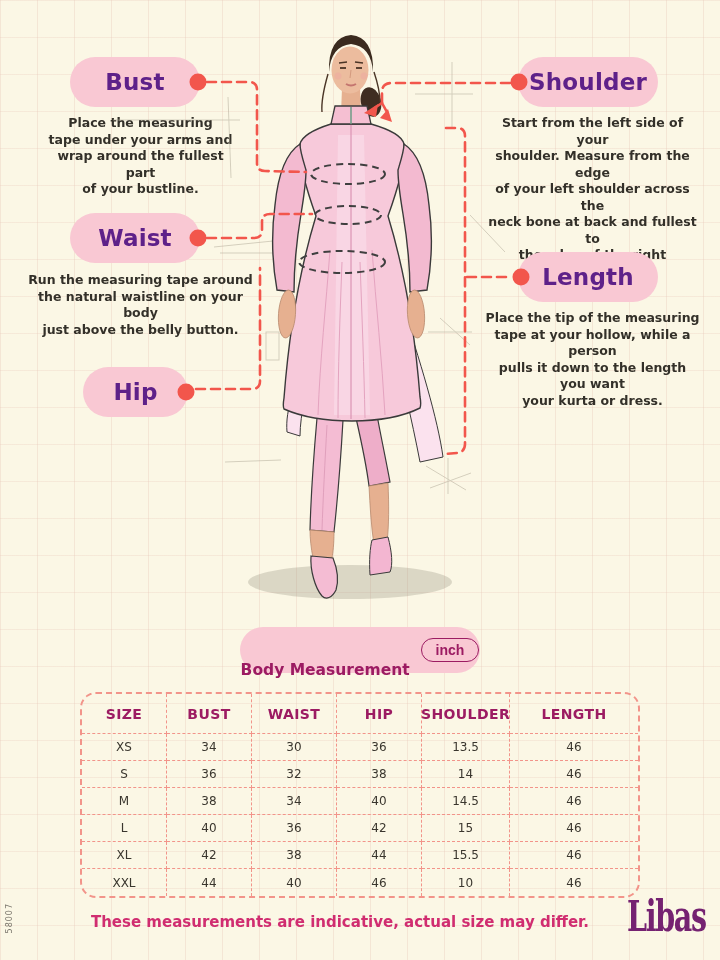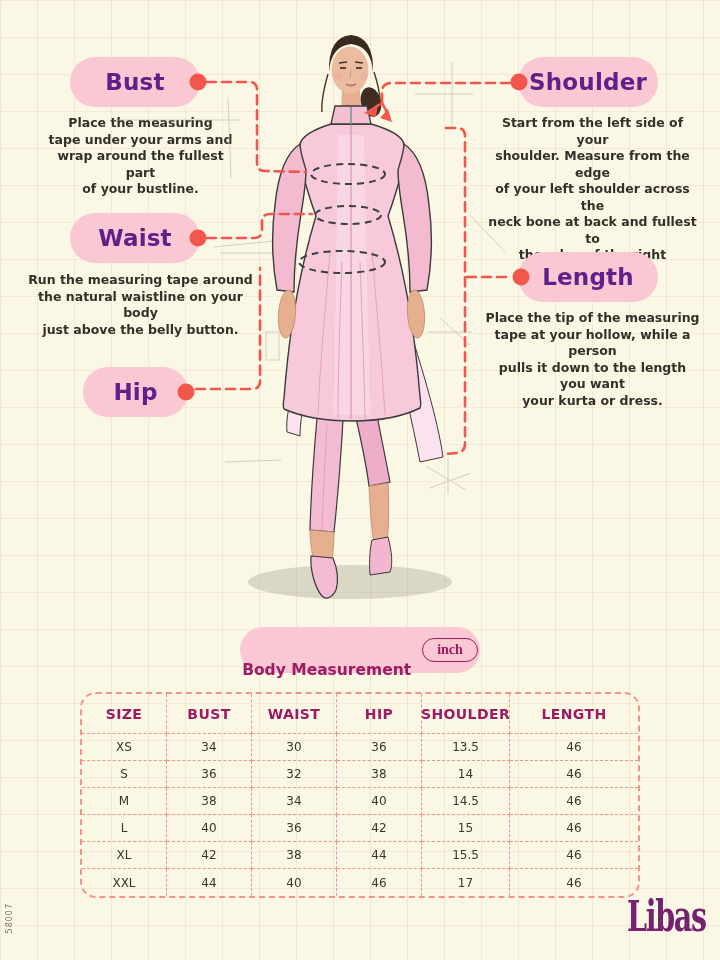--- a/index.html
+++ b/index.html
@@ -34,21 +34,21 @@
   .desc-length{left:485px;top:310px;width:215px;}
   .bm-pill{
     position:absolute;left:240px;top:627px;width:240px;height:46px;z-index:2;
     background:#f9c8d3;border-radius:23px;display:flex;align-items:center;
     justify-content:center;gap:11px;
   }
   .bm-title{color:#9c1b62;font-weight:bold;font-size:15.5px;margin-top:40px;}
   .unit-chip{
     border:1.6px solid #9c1b62;color:#9c1b62;font-weight:bold;font-size:14px;
     border-radius:16px;padding:3px 14px;background:transparent;line-height:1.2;
-    font-family:Liberation Serif, serif;
+    font-family:Liberation Sans, sans-serif;
   }
   .size-table{
     position:absolute;left:80px;top:692px;width:560px;height:206px;z-index:2;
     border:2px dashed #f2948a;border-radius:16px;box-sizing:border-box;
     display:grid;grid-template-columns:85px 85px 85px 85px 88px 1fr;
     grid-template-rows:40px repeat(6,1fr);overflow:hidden;
   }
   .size-table>div{
     display:flex;align-items:center;justify-content:center;
     border-right:1.5px dashed #f2948a;border-bottom:1.5px dashed #f2948a;
@@ -256,20 +256,21 @@
       <div class="td">XL</div>
       <div class="td">42</div>
       <div class="td">38</div>
       <div class="td">44</div>
       <div class="td">15.5</div>
       <div class="td">46</div>
       <div class="td">XXL</div>
       <div class="td">44</div>
       <div class="td">40</div>
       <div class="td">46</div>
-      <div class="td">17</div>
+      <div class="td">10</div>
       <div class="td">46</div>
     </div>
 
+  <div class="footer-note">These measurements are indicative, actual size may differ.</div>
   <div class="brand-logo">Libas</div>
   <div class="sku">58007</div>
 
 </div>
 
 </body></html>

